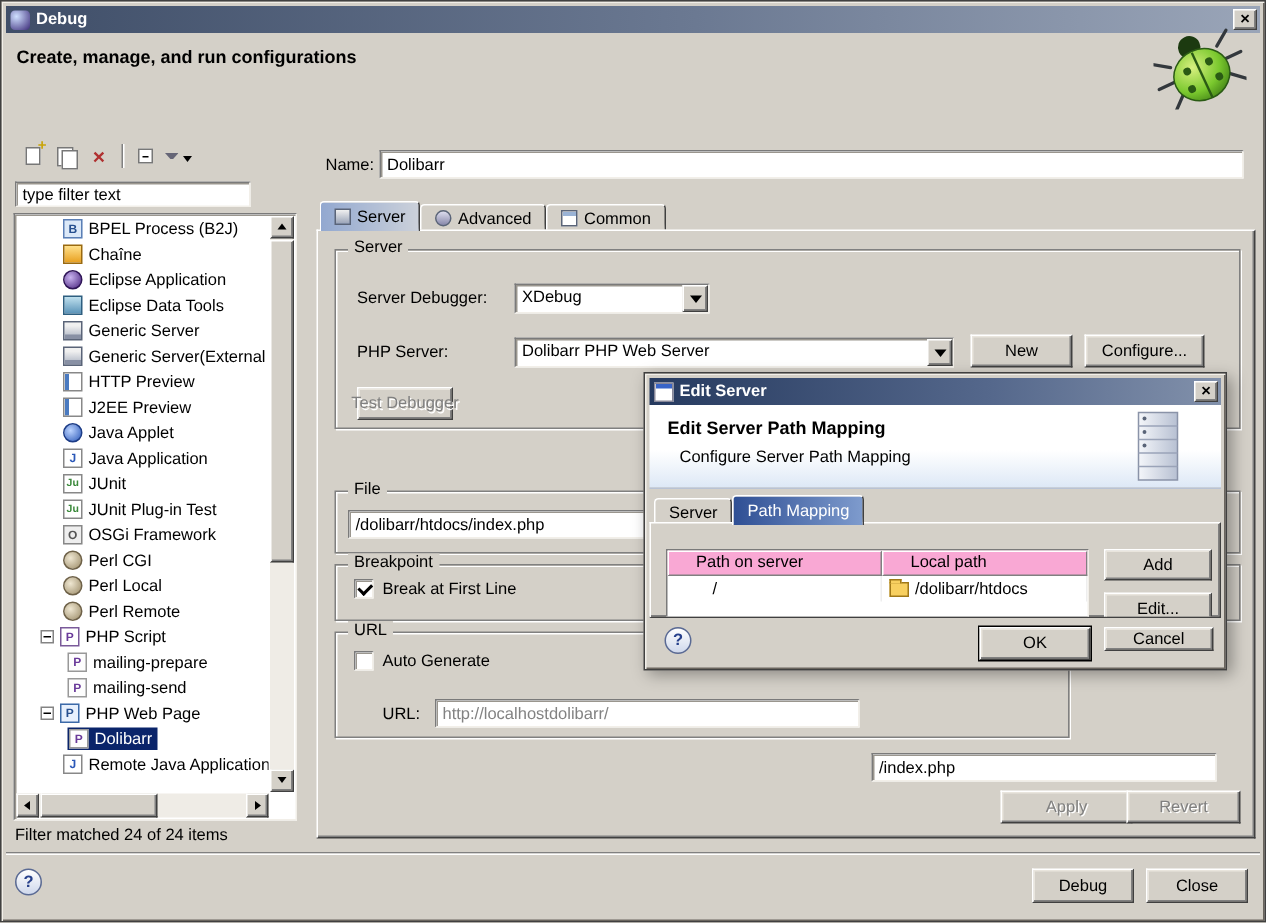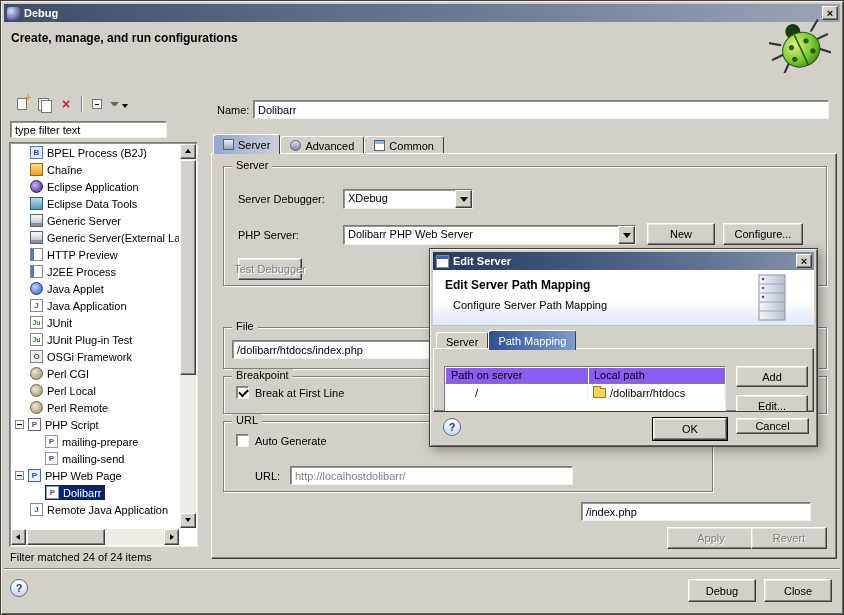--- a/index.html
+++ b/index.html
@@ -50,21 +50,21 @@
 .i-new::after{content:"+";position:absolute;right:-5px;top:-7px;color:#c9a50b;font-weight:bold;font-size:10px}
 .i-dup{width:13px;height:13px;position:relative}
 .i-dup::before,.i-dup::after{content:"";position:absolute;width:9px;height:11px;background:#fff;border:1px solid #777}
 .i-dup::before{left:0;top:0}.i-dup::after{left:3px;top:2px}
 .i-del::after{content:"×";color:#b03030;font-weight:bold;font-size:14px;line-height:1}
 .i-col{width:10px;height:10px;border:1px solid #777;background:#fff;position:relative}
 .i-col::after{content:"";position:absolute;left:2px;right:2px;top:4px;border-top:1px solid #000}
 .i-funnel{width:9px;height:4px;background:#667;clip-path:polygon(0 0,100% 0,60% 100%,40% 100%)}
 .tree-box{position:absolute;left:8px;top:141px;width:189px;height:405px;background:#fff;border:1px solid;border-color:#7a7a7a #f2efe9 #f2efe9 #7a7a7a;box-shadow:inset 1px 1px 0 #9a968e}
 .tree-rows{position:absolute;left:1px;top:1px;right:18px;bottom:18px;overflow:hidden}
-.trow{height:17px;display:flex;align-items:center;padding-left:4px;white-space:nowrap;cursor:default}
+.trow{height:17px;display:flex;align-items:center;padding-left:16px;white-space:nowrap;cursor:default}
 .trow.child{padding-left:19px}
 .slot{width:15px;flex:none}
 .exp{width:9px;height:9px;border:1px solid #848484;background:#fff;margin-right:4px;position:relative;flex:none}
 .exp::after{content:"";position:absolute;left:1px;right:1px;top:3px;border-top:1px solid #000}
 .ti{width:13px;height:13px;margin-right:4px;flex:none;display:inline-flex;align-items:center;justify-content:center;font-size:8px;font-weight:bold;line-height:1}
 .ti-bpel{background:#dce9f8;border:1px solid #5b7fb5;color:#27508f}.ti-bpel::after{content:"B"}
 .ti-chain{background:linear-gradient(#ffe08a,#e8a020);border:1px solid #9a6a10}
 .ti-eclipse{background:radial-gradient(circle at 4px 4px,#c9b3ef,#46207c);border-radius:50%;border:1px solid #2e1456}
 .ti-data{background:linear-gradient(#bfe0ee,#5a93b8);border:1px solid #2e5f80}
 .ti-gserver{background:linear-gradient(#f0f0f0 20%,#a8b0c0);border:1px solid #5a6478;box-shadow:inset 0 -3px 0 #8890a4}
@@ -88,21 +88,21 @@
 .dialog{position:absolute;left:428px;top:247px;width:389px;height:199px;background:#d4d0c8;border:1px solid #404040;box-shadow:inset 1px 1px 0 #f2efe9,inset -1px -1px 0 #6a655e,3px 3px 10px rgba(0,0,0,.35);z-index:50}
 .dlg-titlebar{position:absolute;left:3px;top:3px;right:3px;height:18px;background:linear-gradient(90deg,#263a5f,#55688c 60%,#8291ab);display:flex;align-items:center;color:#fff;font-weight:bold;padding:0 2px}
 .dlg-title-icon{width:13px;height:13px;margin:0 4px 0 1px;background:#fff;border:1px solid #889;box-shadow:inset 0 3px 0 #3864c8;flex:none}
 .dlg-banner{position:absolute;left:3px;top:21px;right:3px;height:56px;background:linear-gradient(180deg,#ffffff 55%,#dde8f6);border-bottom:1px solid #b8c2d4}
 .dlg-heading{position:absolute;left:12px;top:8px;font-weight:bold;font-size:12px}
 .dlg-subheading{position:absolute;left:20px;top:29px}
 .srv-img{position:absolute;right:24px;top:3px}
 .dlg-content{position:absolute;left:3px;top:99px;right:3px;height:64px;background:#d4d0c8;border:1px solid;border-color:#fff #404040 #404040 #fff;box-shadow:inset -1px -1px 0 #808080;overflow:hidden}
 .ptable{position:absolute;left:10px;top:17px;width:282px;height:48px;background:#fff;border:1px solid;border-color:#7a7a7a #f2efe9 #f2efe9 #7a7a7a;overflow:hidden}
 .prow{display:flex}
-.th{height:17px;background:#8b5cf6;border:1px solid;border-color:#fff #808080 #808080 #fff;padding:1px 5px;white-space:nowrap;overflow:hidden}
+.th{height:17px;background:#f9a8d4;border:1px solid;border-color:#fff #808080 #808080 #fff;padding:1px 18px;white-space:nowrap;overflow:hidden}
 .td{height:17px;padding:2px 5px;white-space:nowrap;overflow:hidden;display:flex;align-items:center;border-right:1px solid #eee}
 .folder{display:inline-block;width:13px;height:10px;background:#f8d060;border:1px solid #a07818;position:relative;margin-right:4px;flex:none}
 .folder::before{content:"";position:absolute;top:-3px;left:-1px;width:6px;height:2px;background:#f8d060;border:1px solid #a07818;border-bottom:none}
 .dlg-bottom{position:absolute;left:3px;right:3px;top:163px;bottom:3px}
 
 .separator{position:absolute;left:3px;right:3px;top:567px;height:2px;border-top:1px solid #808080;border-bottom:1px solid #fff}
 </style>
 </head>
 <body>
 
@@ -195,21 +195,21 @@
           <span class="tlabel">Generic Server(External La</span>
         </div>
       <div class="trow">
           <span class="slot"></span>
           <span class="ti ti-preview"></span>
           <span class="tlabel">HTTP Preview</span>
         </div>
       <div class="trow">
           <span class="slot"></span>
           <span class="ti ti-preview"></span>
-          <span class="tlabel">J2EE Process</span>
+          <span class="tlabel">J2EE Preview</span>
         </div>
       <div class="trow">
           <span class="slot"></span>
           <span class="ti ti-applet"></span>
           <span class="tlabel">Java Applet</span>
         </div>
       <div class="trow">
           <span class="slot"></span>
           <span class="ti ti-java"></span>
           <span class="tlabel">Java Application</span>

